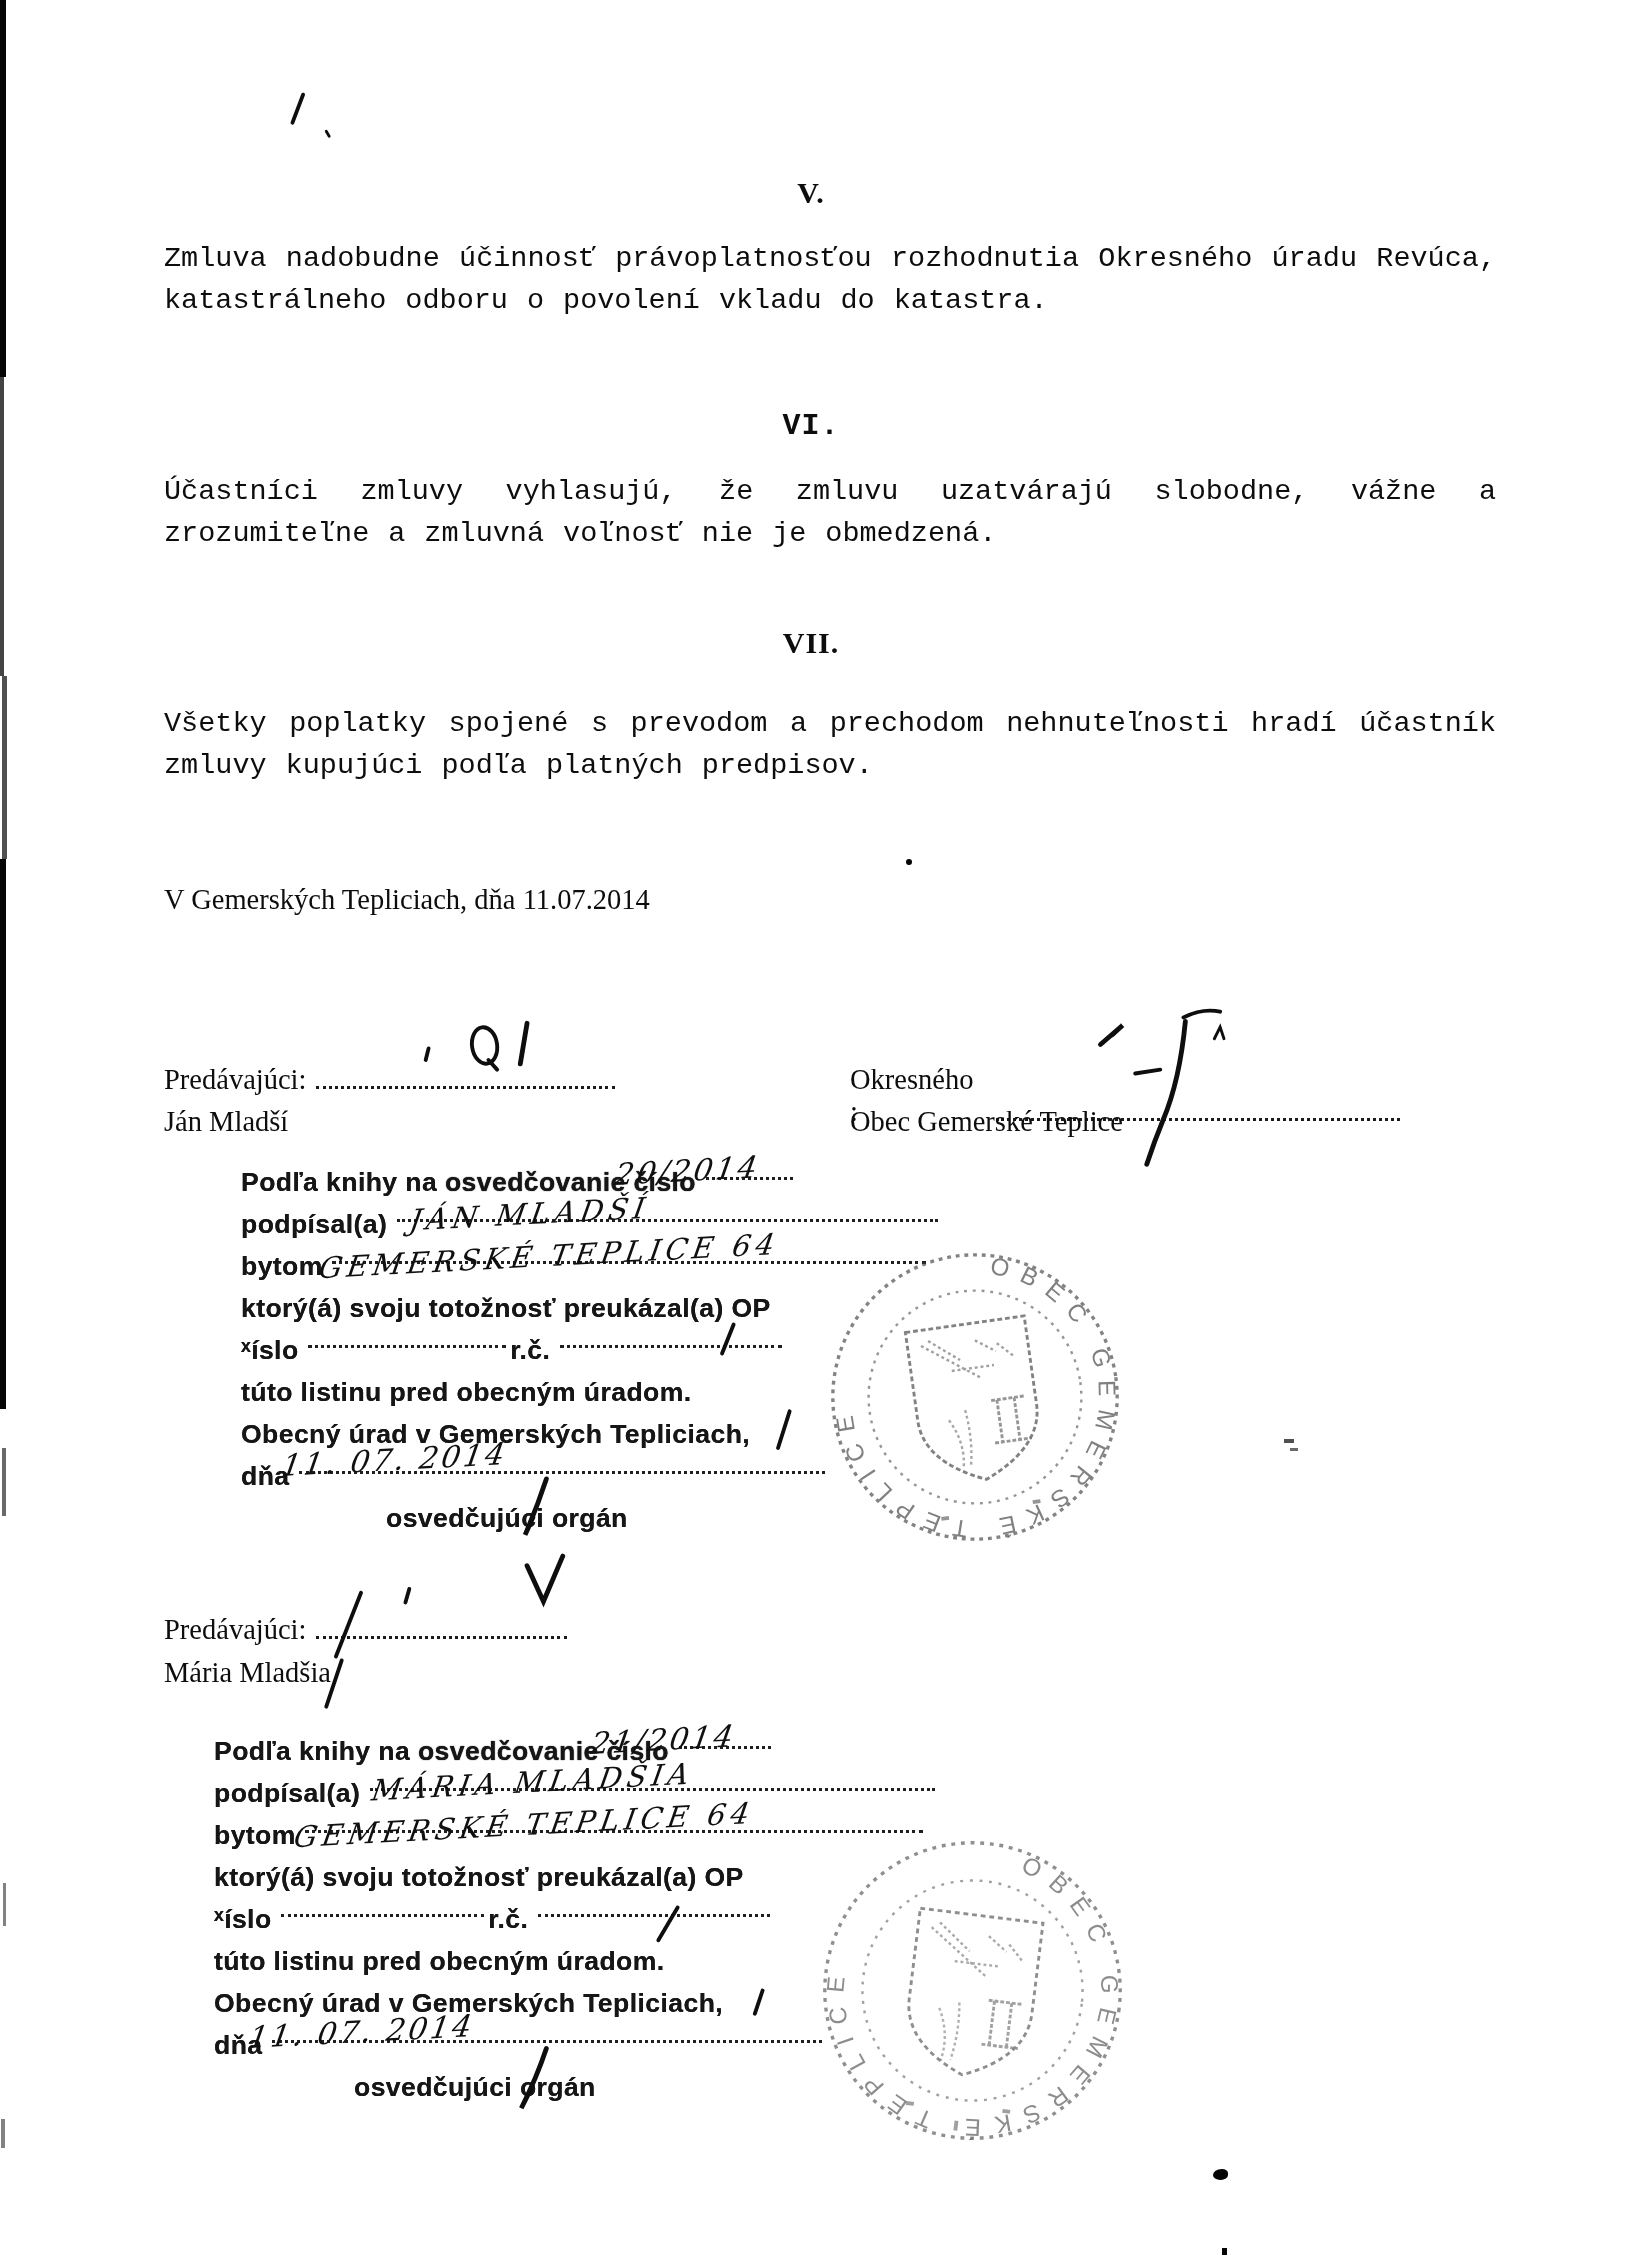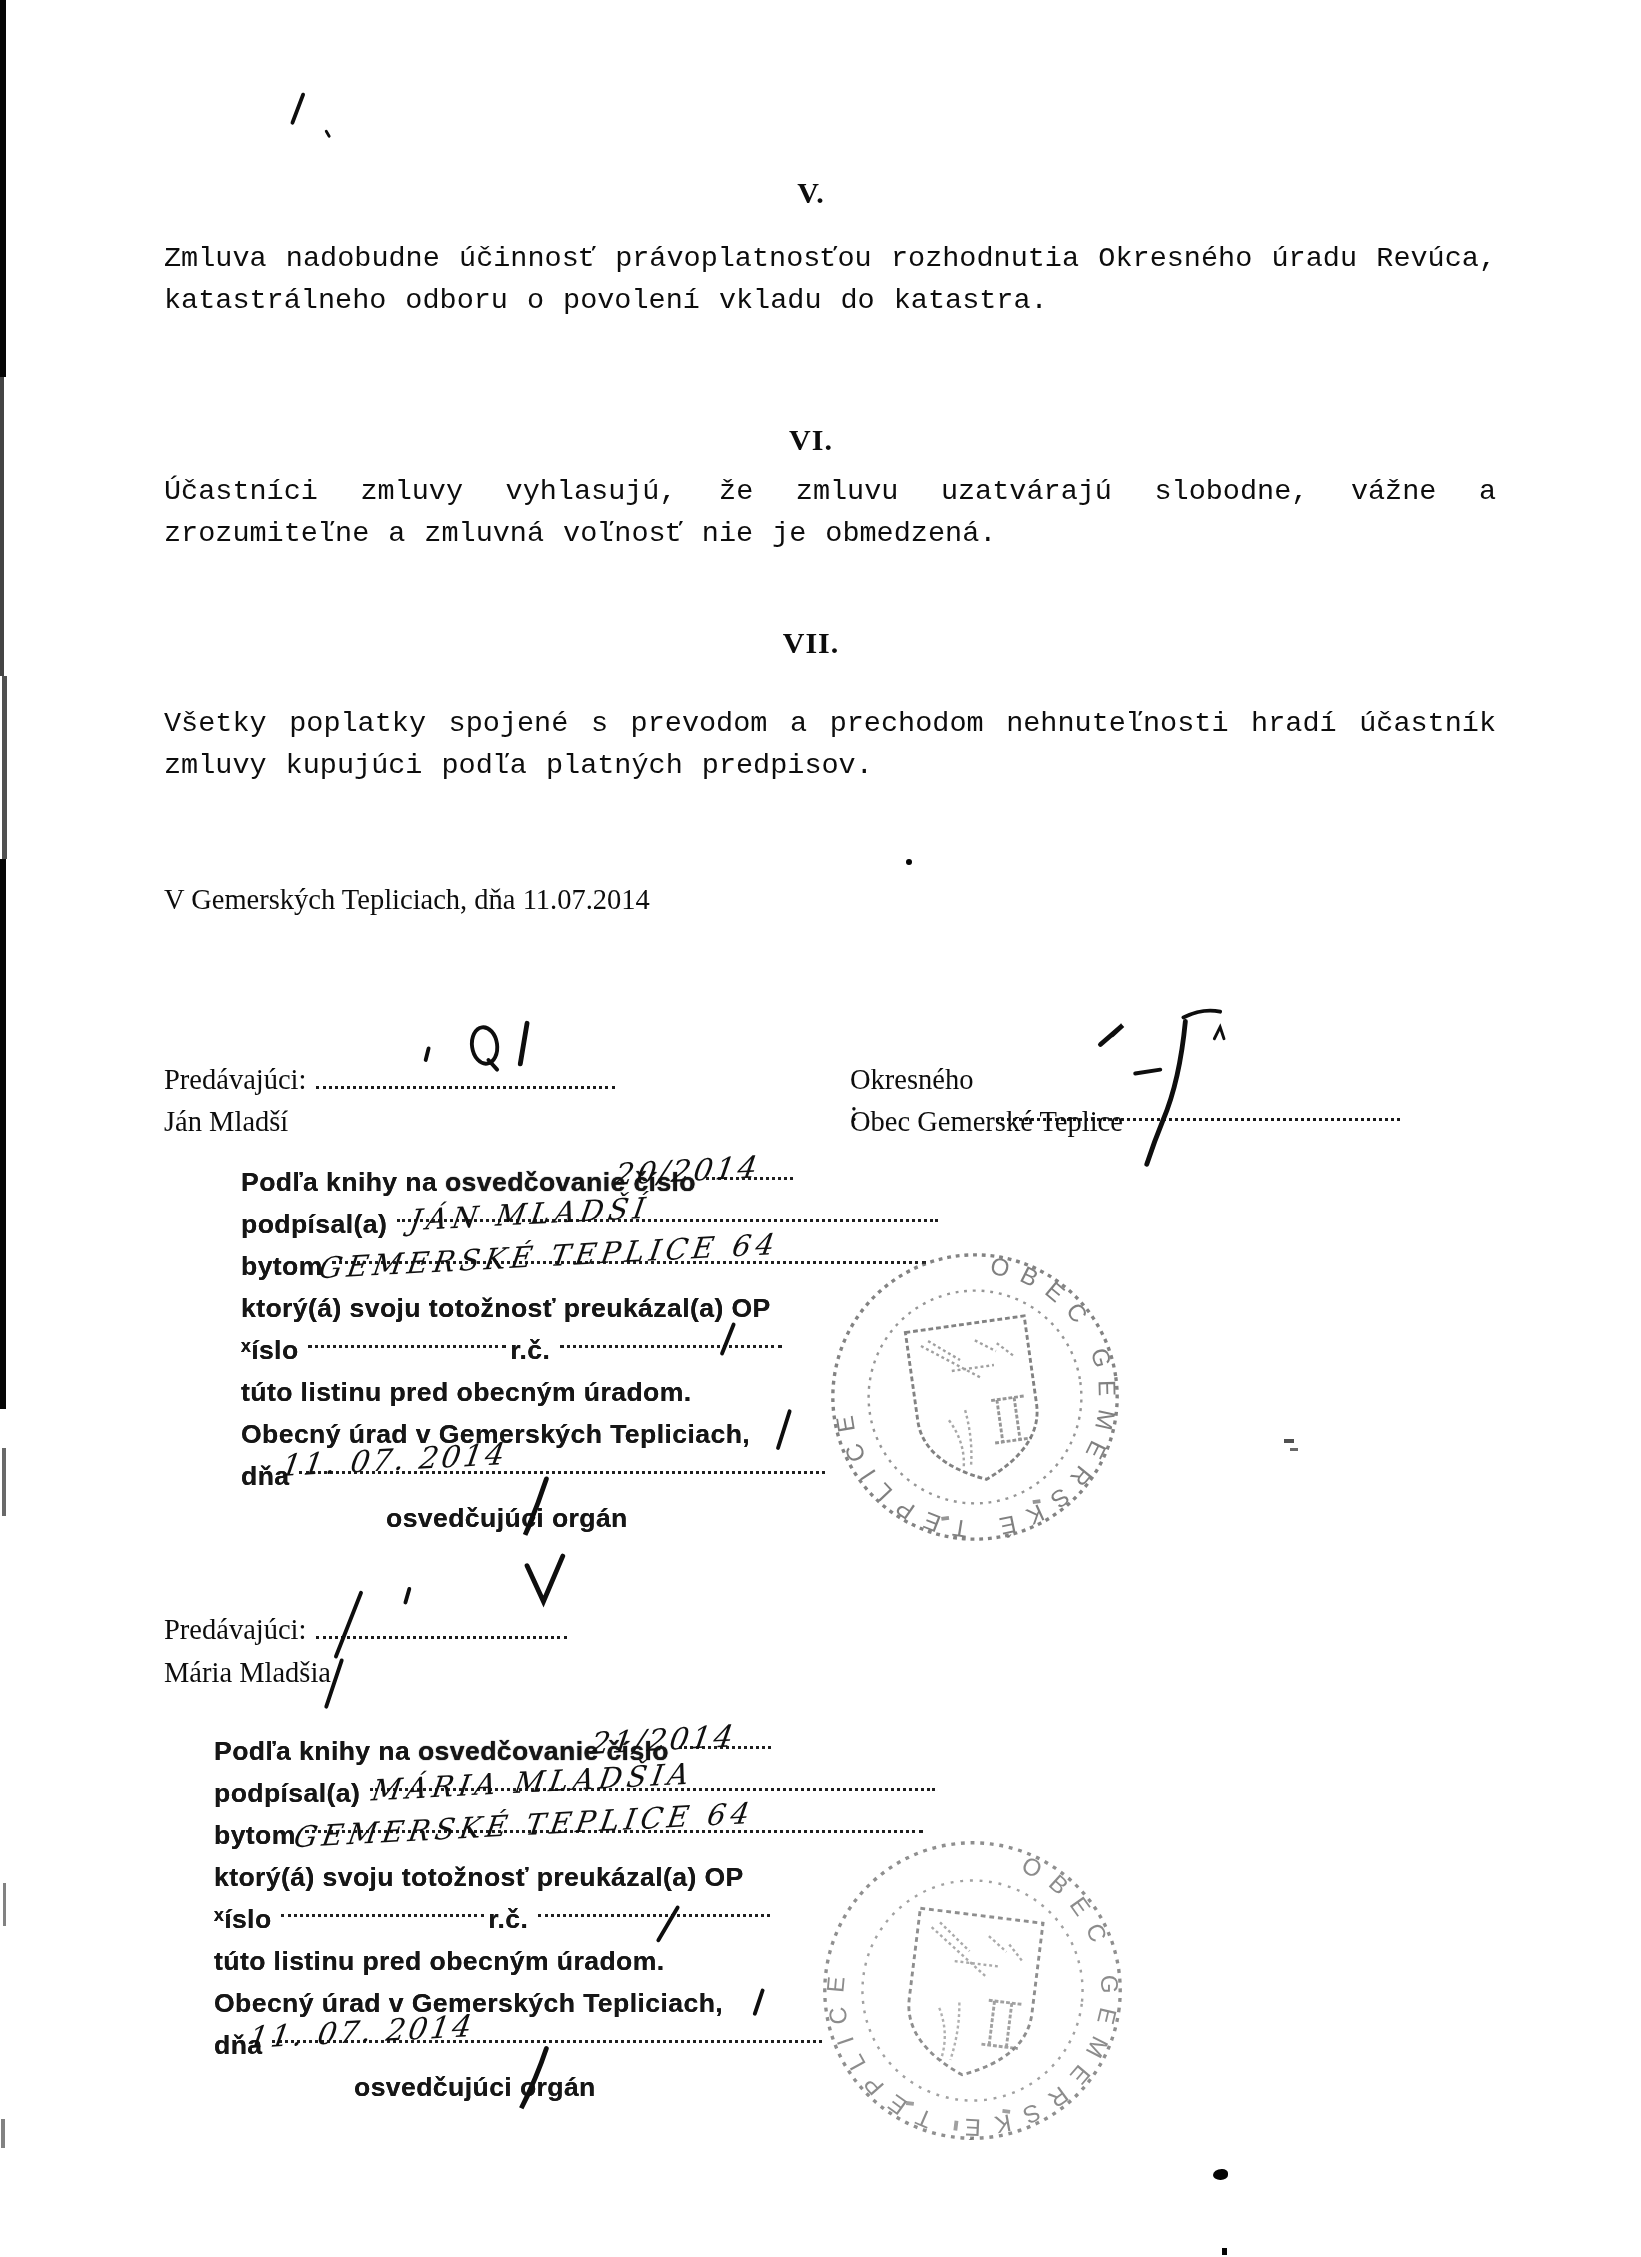--- a/index.html
+++ b/index.html
@@ -60,21 +60,21 @@
 
   <div class="abs ink" style="left:906px;top:859px;width:5.8px;height:5.8px;border-radius:50%;"></div>
   <div class="abs ink" style="left:1213px;top:2169px;width:15.4px;height:10.6px;border-radius:60% 40% 50% 50%;"></div>
   <div class="abs ink" style="left:1222px;top:2248px;width:4.8px;height:6.8px;"></div>
   <div class="abs ink" style="left:1284px;top:1439px;width:9.7px;height:3.9px;opacity:.7;"></div>
   <div class="abs ink" style="left:1290px;top:1448px;width:7.7px;height:2.9px;opacity:.6;"></div>
 
   <div class="abs heading" style="top:176px;">V.</div>
   <div class="abs para" style="top:238px;">Zmluva nadobudne účinnosť právoplatnosťou rozhodnutia Okresného úradu  Revúca,  katastrálneho odboru o povolení  vkladu do katastra.</div>
 
-  <div class="abs heading" style="top:423px;">VI.</div>
+  <div class="abs heading" style="top:409px;font-family:Liberation Mono, monospace;">VI.</div>
   <div class="abs para" style="top:471px;">Účastníci zmluvy vyhlasujú, že zmluvu uzatvárajú slobodne, vážne a zrozumiteľne a zmluvná voľnosť nie je obmedzená.</div>
 
   <div class="abs para" style="top:703px;">Všetky poplatky spojené s prevodom a prechodom nehnuteľnosti hradí účastník zmluvy kupujúci podľa platných predpisov.</div>
   <div class="abs heading" style="top:626px;">VII.</div>
 
   <div class="abs dateline" style="top:884px;">V Gemerských Tepliciach, dňa  11.07.2014</div>
 
   <div class="abs sig-label-row" style="left:164px;top:1064px;width:463px;">
     <span>Predávajúci:</span>
     <span class="lead" style="width:299px;"></span>

